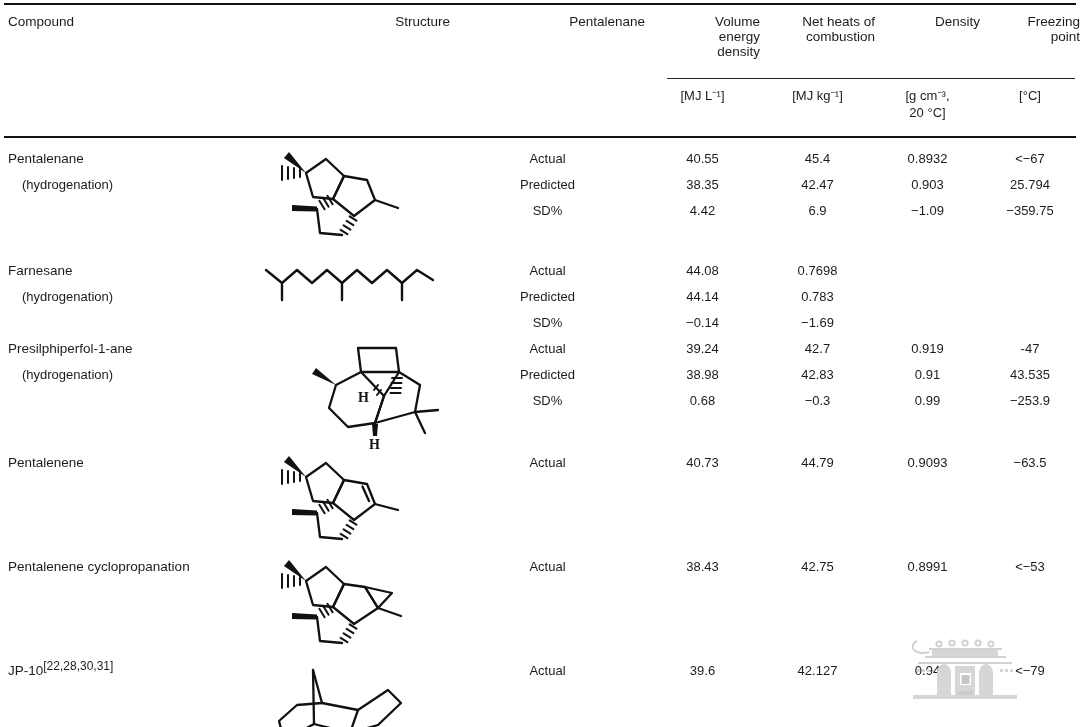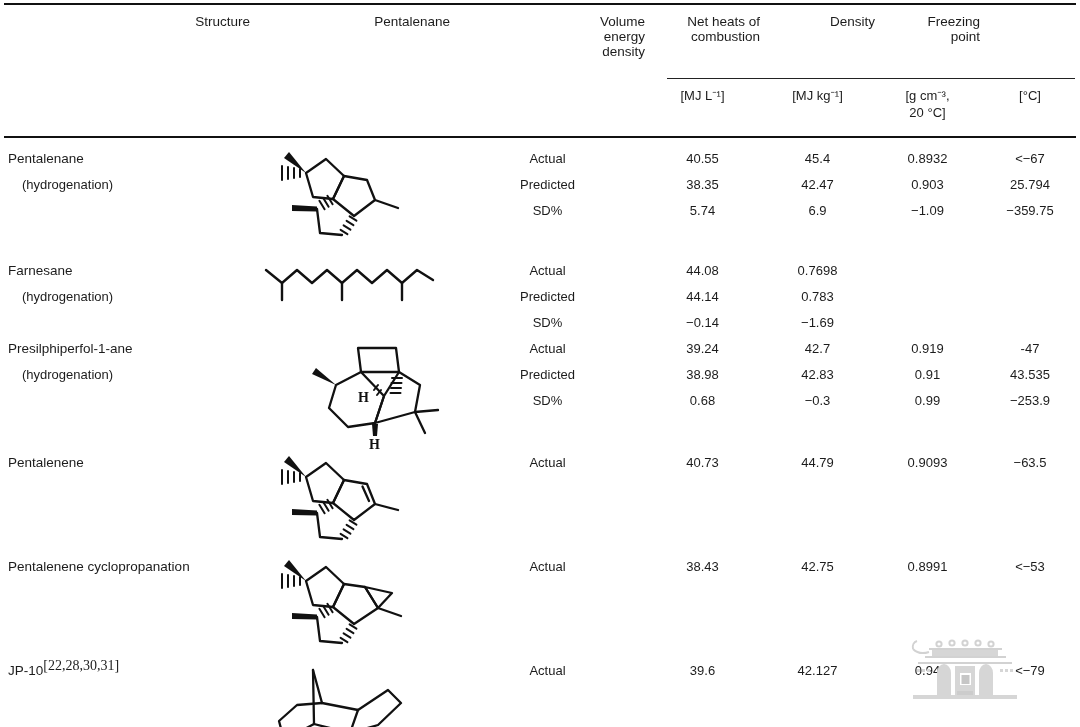--- a/index.html
+++ b/index.html
@@ -21,31 +21,32 @@
   .uc{text-align:center;line-height:17px;}
   #rows{padding-top:8px;}
   .group{align-items:start;}
   .cell.compound{padding-left:8px;}
   .line{height:26px;line-height:26px;font-size:13px;white-space:nowrap;}
   .cname{font-size:13.5px;}
   .csub{padding-left:14px;}
   .cell.perf,.cell.num{text-align:center;}
   .cell.structure{display:flex;justify-content:center;align-items:flex-start;padding-top:2px;}
   .struct{display:block;}
-  sup.ref{font-size:14px;line-height:0;font-family:Liberation Serif, serif;}
+  sup.ref{font-size:12px;line-height:0;}
   .watermark{position:absolute;left:905px;top:633px;width:120px;height:74px;}
 </style>
 </head>
 <body>
 
 <div class="page">
 
   <div class="rule rule-top"></div>
 
   <div class="grid header">
+    <div class="hc left"><span class="w">Compound</span></div>
     <div class="hc"><span class="w">Structure</span></div>
     <div class="hc"><span class="w">Pentalenane</span></div>
     <div class="hc"><span class="w w60">Volume energy density</span></div>
     <div class="hc"><span class="w w90">Net heats of combustion</span></div>
     <div class="hc"><span class="w">Density</span></div>
     <div class="hc"><span class="w w60">Freezing point</span></div>
   </div>
 
   <div class="grid subrule-row">
     <div class="subrule"></div>
@@ -98,21 +99,21 @@
     </svg>
   </div>
         <div class="cell perf">
           <div class="line">Actual</div>
           <div class="line">Predicted</div>
           <div class="line">SD%</div>
         </div>
         <div class="cell num">
           <div class="line">40.55</div>
           <div class="line">38.35</div>
-          <div class="line">5.74</div>
+          <div class="line">4.42</div>
         </div>
         <div class="cell num">
           <div class="line">45.4</div>
           <div class="line">42.47</div>
           <div class="line">6.9</div>
         </div>
         <div class="cell num">
           <div class="line">0.8932</div>
           <div class="line">0.903</div>
           <div class="line">−1.09</div>

